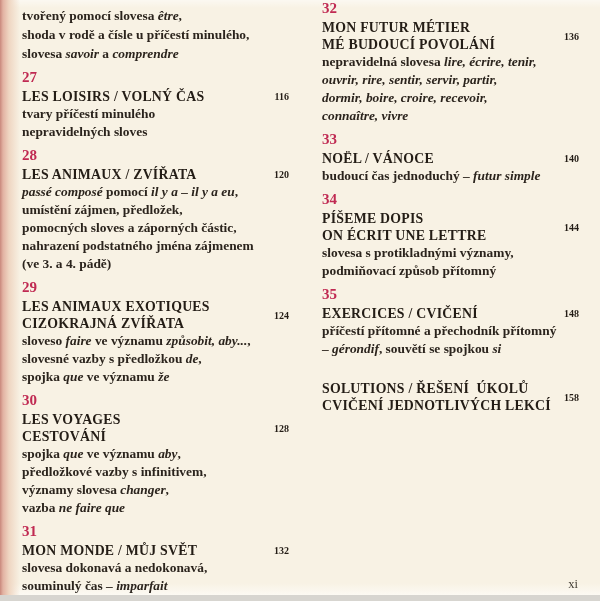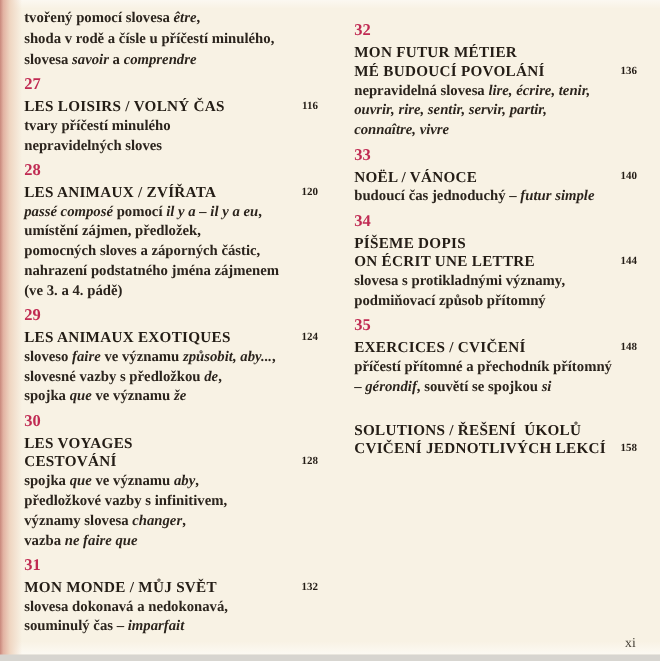--- a/index.html
+++ b/index.html
@@ -21,28 +21,28 @@
   .edge-bottom-fade {
     position:absolute; left:0; right:0; bottom:6px; height:12px; z-index:2;
     background:linear-gradient(to bottom, rgba(255,255,255,0), rgba(253,251,246,0.85));
   }
   .edge-top-fade {
     position:absolute; left:0; right:0; top:0; height:8px; z-index:2;
     background:linear-gradient(to bottom, rgba(255,255,255,0.5), rgba(255,255,255,0));
   }
   .col { position:absolute; top:0; z-index:5; }
   .col-left  { left:22px; width:267px; padding-top:6px; }
-  .col-right { left:322px; width:257px; padding-top:20px; }
+  .col-right { left:322px; width:257px; }
   .block { margin-top:6px; }
   .col .block:first-child { margin-top:0; }
   .num {
     color:var(--accent,#c02a52);
     font-weight:bold; font-size:15px; line-height:16px; margin-bottom:3px;
   }
-  .title-row { display:flex; justify-content:space-between; align-items:flex-end; }
+  .title-row { display:flex; justify-content:space-between; align-items:center; }
   .title {
     font-weight:bold; font-size:13.8px; line-height:17px;
     letter-spacing:0.25px; color:#241d16;
   }
   .pageno { font-weight:bold; font-size:10px; line-height:17px; color:#241d16; white-space:nowrap; }
   .desc-line { font-size:13.4px; line-height:18px;font-weight:bold; }
   .continuation .desc-line { line-height:19px; }
   .solutions { margin-top:22px; }
   .folio {
     position:absolute; right:22px; bottom:9px; z-index:5;
@@ -86,20 +86,21 @@
       <div class="desc-line"><span>umístění zájmen, předložek,</span></div>
       <div class="desc-line"><span>pomocných sloves a záporných částic,</span></div>
       <div class="desc-line"><span>nahrazení podstatného jména zájmenem</span></div>
       <div class="desc-line"><span>(ve 3. a 4. pádě)</span></div>
     </div>
     <div class="block section">
       <div class="num">29</div>
       <div class="title-row">
         <div class="title">
           <div>LES ANIMAUX EXOTIQUES</div>
+          <div>CIZOKRAJNÁ ZVÍŘATA</div>
         </div>
         <div class="pageno">124</div>
       </div>
       <div class="desc-line"><span>sloveso </span><i>faire</i><span> ve významu </span><i>způsobit, aby...</i><span>,</span></div>
       <div class="desc-line"><span>slovesné vazby s předložkou </span><i>de</i><span>,</span></div>
       <div class="desc-line"><span>spojka </span><i>que</i><span> ve významu </span><i>že</i></div>
     </div>
     <div class="block section">
       <div class="num">30</div>
       <div class="title-row">
@@ -131,20 +132,21 @@
       <div class="num">32</div>
       <div class="title-row">
         <div class="title">
           <div>MON FUTUR MÉTIER</div>
           <div>MÉ BUDOUCÍ POVOLÁNÍ</div>
         </div>
         <div class="pageno">136</div>
       </div>
       <div class="desc-line"><span>nepravidelná slovesa </span><i>lire, écrire, tenir,</i></div>
       <div class="desc-line"><i>ouvrir, rire, sentir, servir, partir,</i></div>
+      <div class="desc-line"><i>dormir, boire, croire, recevoir,</i></div>
       <div class="desc-line"><i>connaître, vivre</i></div>
     </div>
     <div class="block section">
       <div class="num">33</div>
       <div class="title-row">
         <div class="title">
           <div>NOËL / VÁNOCE</div>
         </div>
         <div class="pageno">140</div>
       </div>

